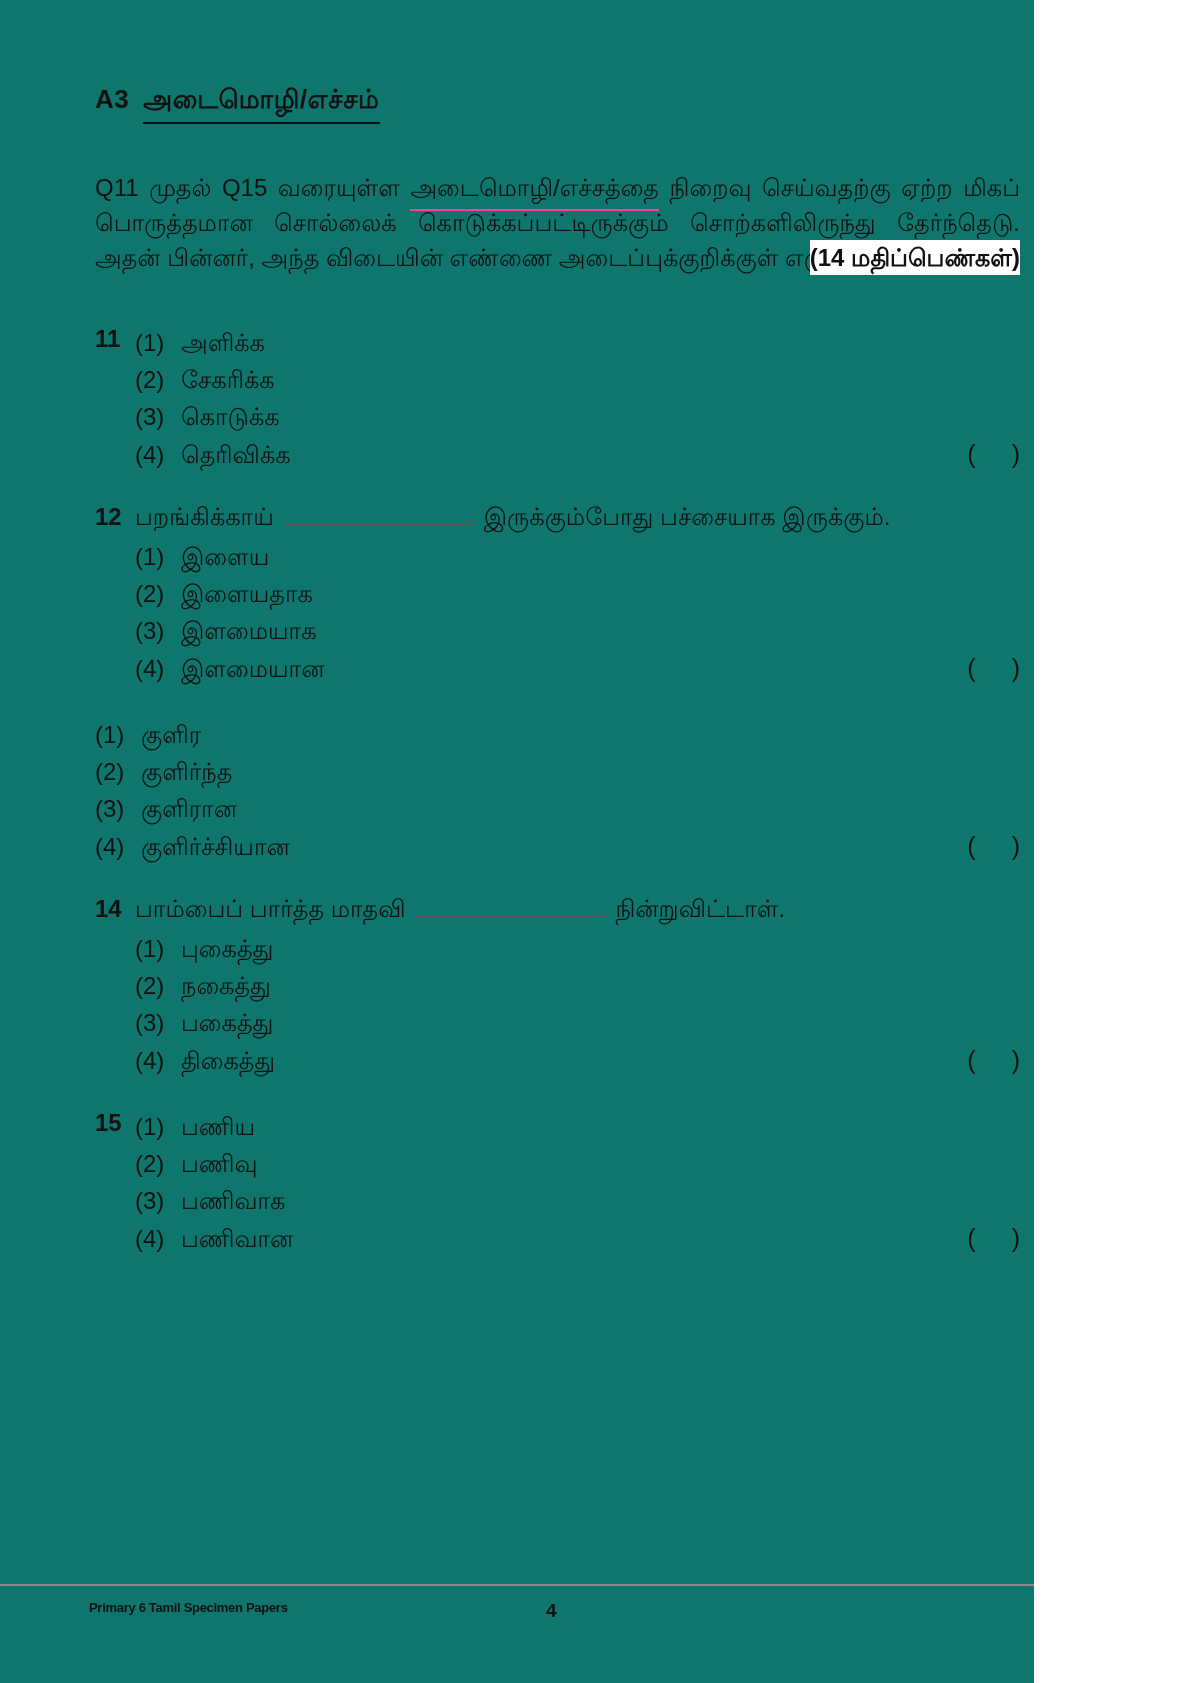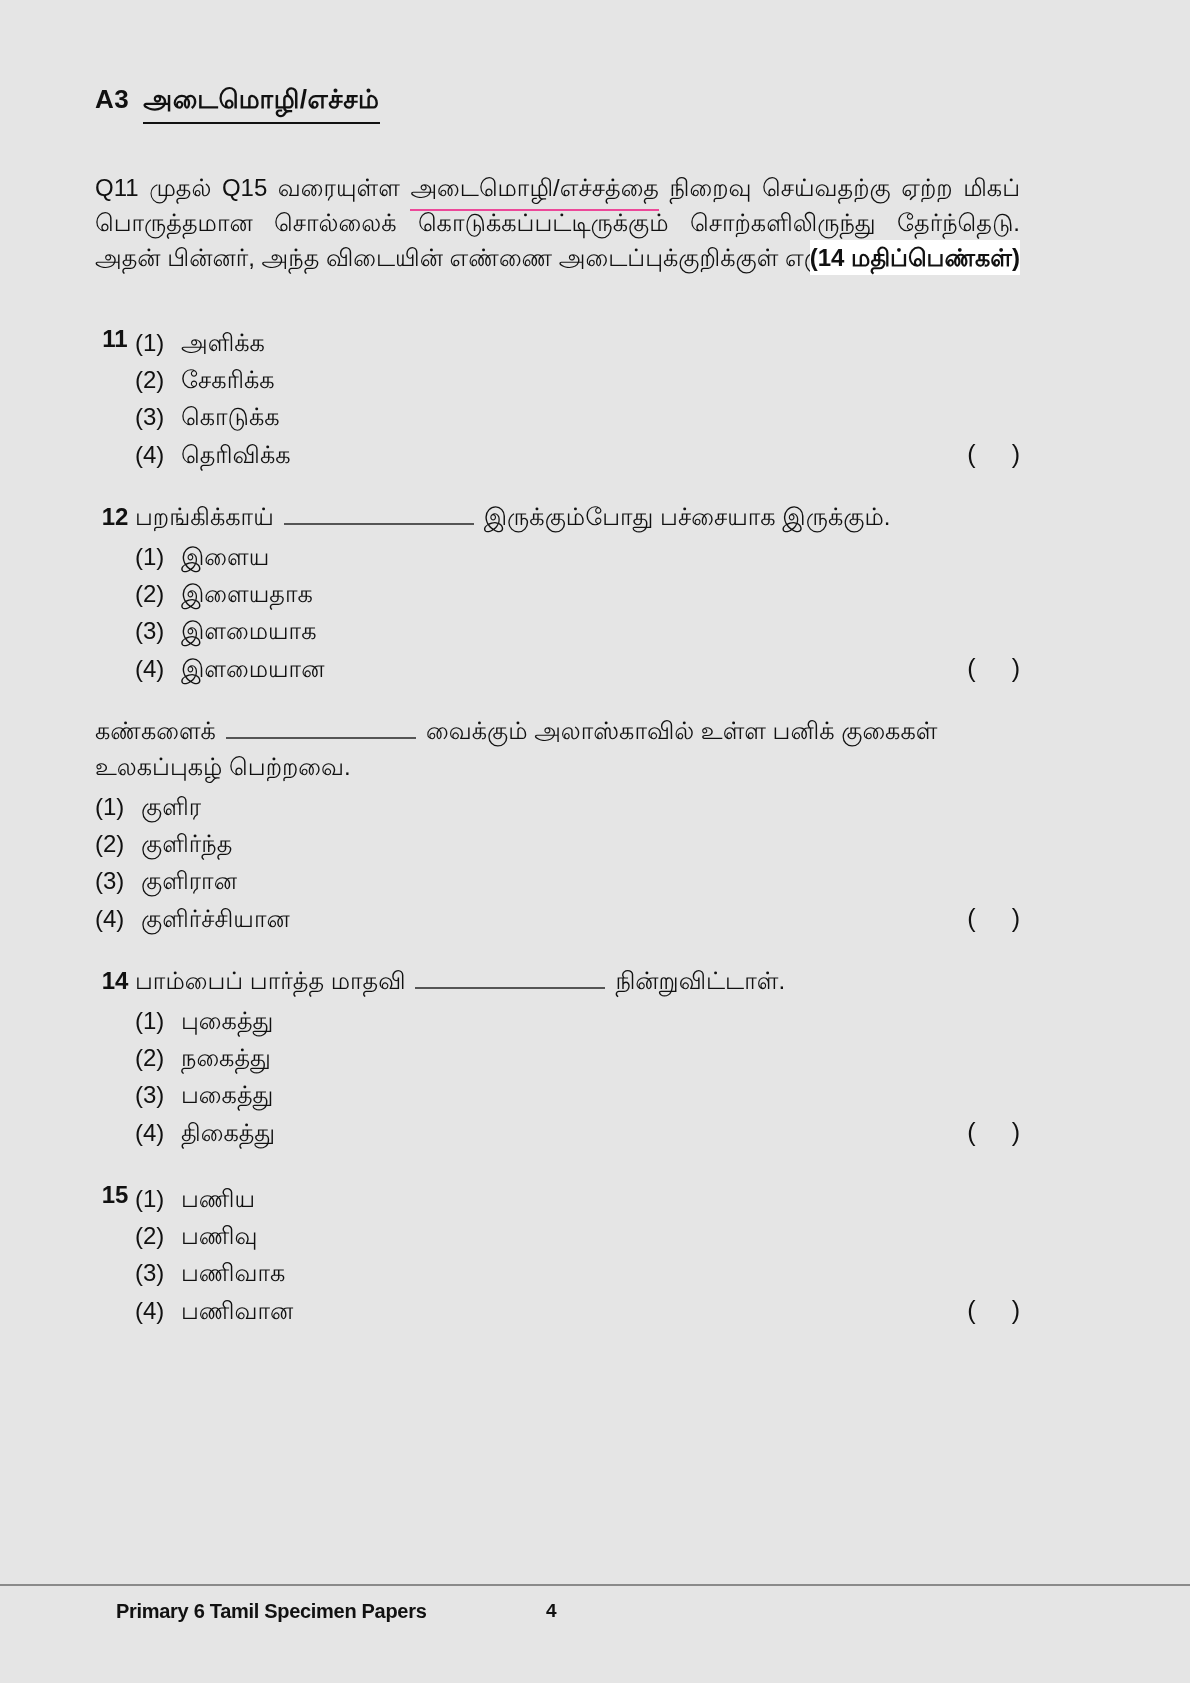--- a/index.html
+++ b/index.html
@@ -2,23 +2,23 @@
 <html><head>
 <meta charset="utf-8">
 <style>
   html, body {
     margin: 0;
     padding: 0;
     background: #ffffff;
   }
   .page {
     position: relative;
-    width: 1190px;
+    width: 1034px;
     height: 1683px;
-    background: #e5e5e5;
+    background: #0f766e;
     color: #111111;
     font-family: "Liberation Sans", sans-serif;
     overflow: hidden;
     box-sizing: border-box;
   }
   .content {
     position: absolute;
     left: 95px;
     top: 84px;
     width: 925px;
@@ -66,21 +66,20 @@
   .question {
     display: flex;
     margin-bottom: 26px;
   }
   .qnum {
     width: 40px;
     flex: 0 0 40px;
     font-weight: bold;
     font-size: 24px;
     line-height: 36px;
-    text-align: center;
   }
   .qbody {
     flex: 1;
     min-width: 0;
   }
   .qtext {
     font-size: 24px;
     line-height: 36px;
   }
   .blank {
@@ -122,23 +121,23 @@
   
   .footer-rule {
     position: absolute;
     left: 0;
     top: 1584px;
     width: 1190px;
     border-top: 2px solid #8a8a8a;
   }
   .footer-title {
     position: absolute;
-    left: 116px;
+    left: 89px;
     top: 1600px;
-    font-size: 20px;
+    font-size: 13px;
     font-weight: bold;
     letter-spacing: -0.3px;
   }
   .footer-page {
     position: absolute;
     left: 546px;
     top: 1600px;
     font-size: 19px;
     font-weight: bold;
   }
@@ -206,23 +205,20 @@
             <span class="optnum">(4)</span>
             <span class="optlabel">இளமையான</span>
             <span class="brackets"><span>(</span><span class="bgap"></span><span>)</span></span>
           </div>
         </div>
       </div>
     </div>
 
     <div class="question">
       <div class="qbody">
-        <div class="qtext">
-          <span>கண்களைக்</span><span class="blank"></span><span>வைக்கும் அலாஸ்காவில் உள்ள பனிக் குகைகள் உலகப்புகழ் பெற்றவை.</span>
-        </div>
         <div class="options">
           <div class="option">
             <span class="optnum">(1)</span>
             <span class="optlabel">குளிர</span>
           </div>
           <div class="option">
             <span class="optnum">(2)</span>
             <span class="optlabel">குளிர்ந்த</span>
           </div>
           <div class="option">

